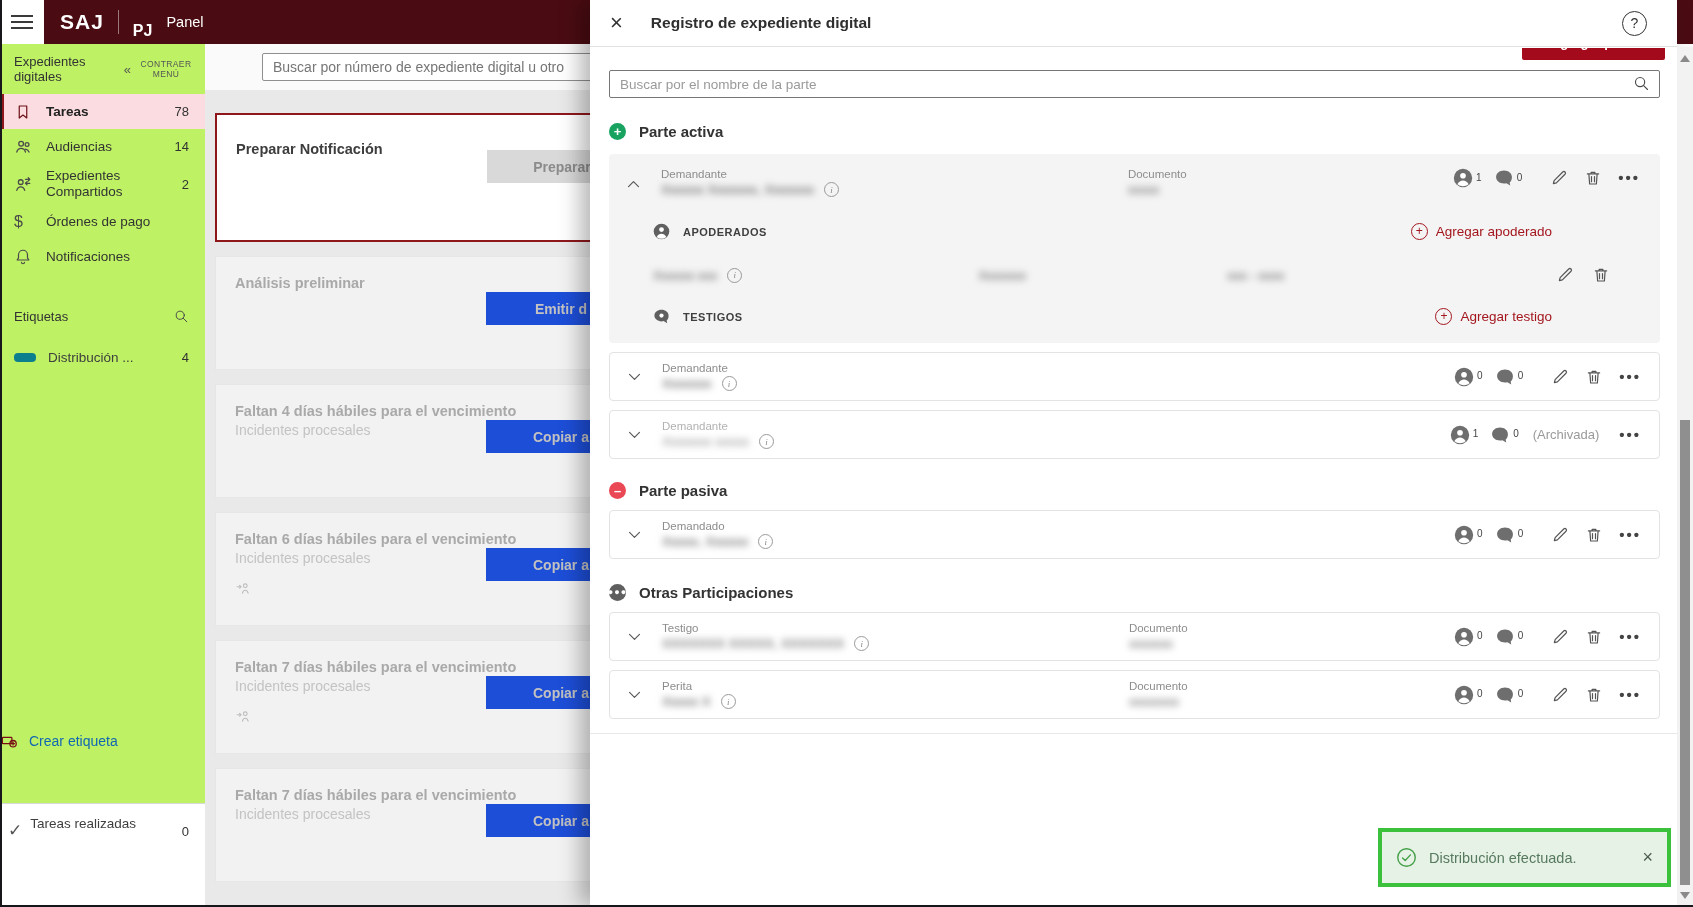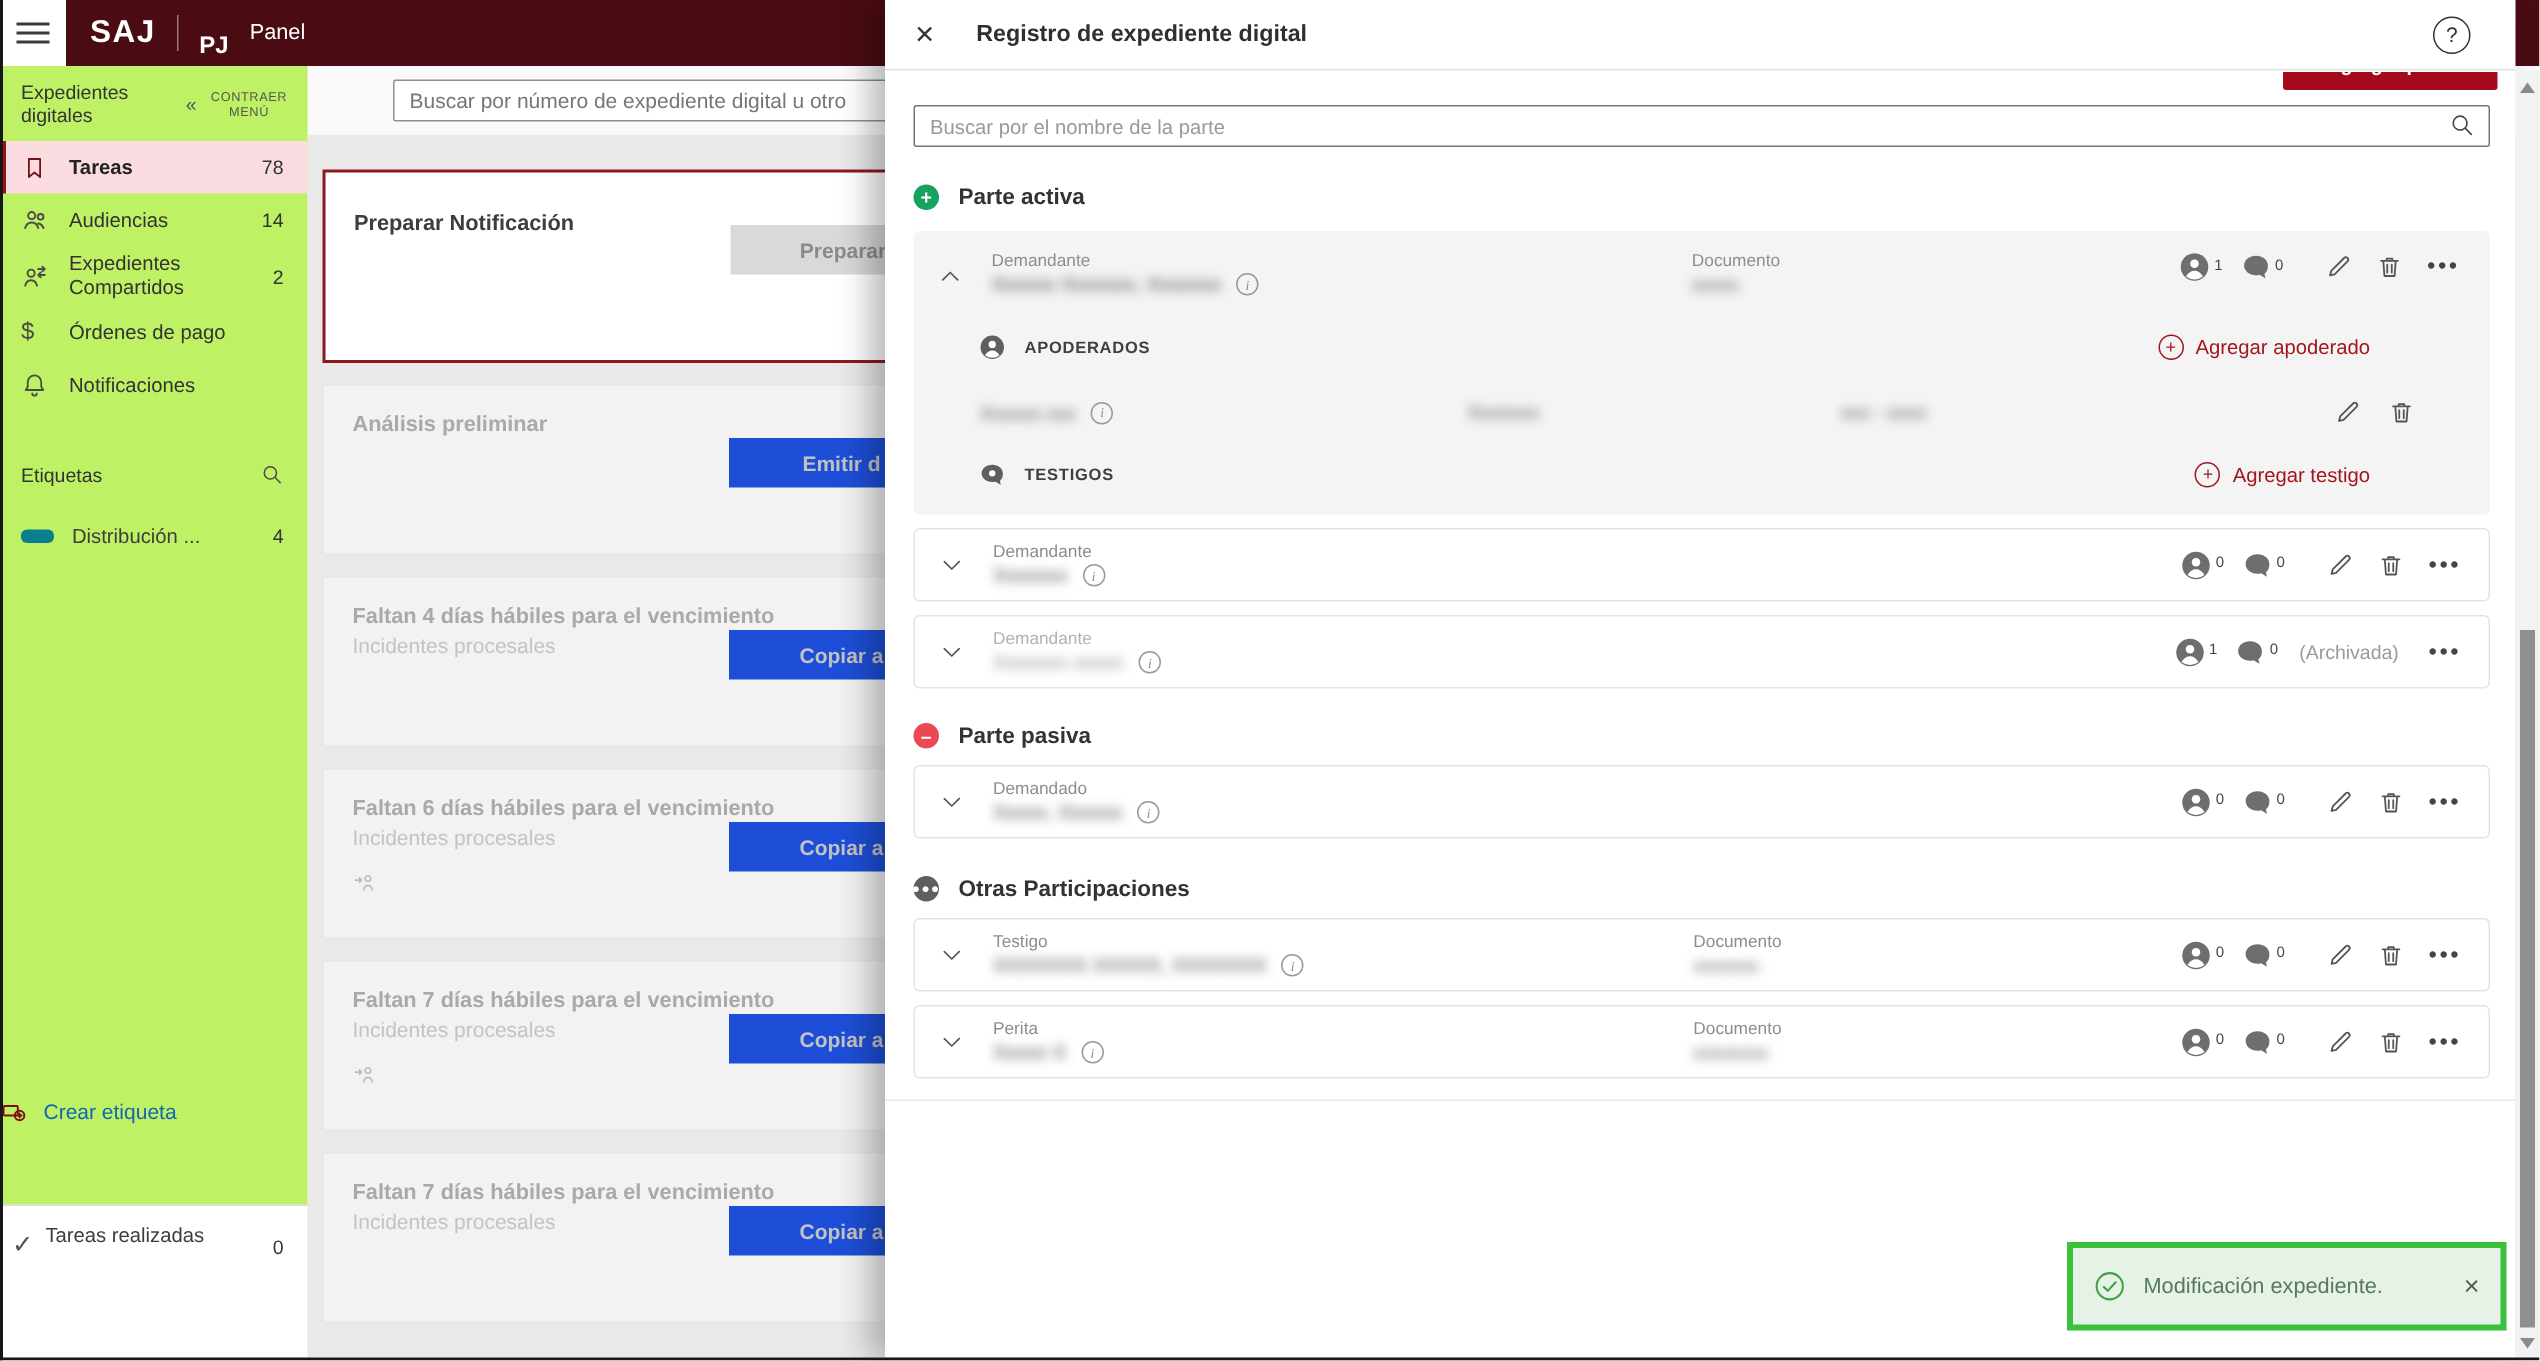--- a/index.html
+++ b/index.html
@@ -106,21 +106,21 @@
   .doccol{flex:1;}
   .cluster{display:flex;align-items:center;margin-left:auto;}
   .cluster .ic{display:flex;align-items:flex-start;cursor:pointer;}
   .cluster .cnt{font-size:10px;color:#444;margin:-2px 12px 0 3px;}
   .cluster .act{margin-left:16px;cursor:pointer;display:flex;align-items:center;}
   .more-dots{font-size:15px;color:#444;letter-spacing:2px;font-weight:bold;line-height:10px;}
   .archived-lbl{font-size:13px;color:#9a9a9a;margin:0 4px 0 2px;}
   .party-row.archived .role{color:#b2b2b2;}
   .party-row.archived .pname{color:#8a8a8a;}
 
-  .sub-head{display:flex;align-items:center;margin:26px 60px 0 28px;}
+  .sub-head{display:flex;align-items:center;margin:26px 88px 0 28px;}
   .sub-badge{width:17px;height:17px;flex:0 0 17px;margin-right:13px;}
   .sub-title{font-size:11px;font-weight:bold;color:#3f3f3f;letter-spacing:.5px;}
   .add-link{margin-left:auto;display:flex;align-items:center;color:#a3161d;font-size:13.5px;cursor:pointer;}
   .add-circle{width:15px;height:15px;border:1.2px solid #a3161d;border-radius:50%;display:flex;align-items:center;justify-content:center;font-size:12px;margin-right:8px;line-height:15px;}
   .apoderado-row{display:flex;align-items:center;margin:26px 30px 0 28px;}
   .apoderado-row .c1{flex:0 0 34%;display:flex;align-items:center;}
   .apoderado-row .c2{flex:0 0 26%;}
   .apoderado-row .c3{flex:1;}
   .apoderado-row .fld{font-size:13px;}
   .apoderado-row .act{margin-left:18px;cursor:pointer;}
@@ -652,21 +652,21 @@
   </div>
 </div>
 
 <div class="toast">
   <span id="toast-ic-slot">
       <svg width="21" height="21" viewBox="0 0 24 24" fill="none" stroke="#43a047" stroke-width="1.6" stroke-linecap="round" stroke-linejoin="round">
         <circle cx="12" cy="12" r="10"></circle>
         <path d="M7.5 12.5l3 3 6-6.5"></path>
       </svg>
     </span>
-  <span class="msg">Modificación expediente.</span>
+  <span class="msg">Distribución efectuada.</span>
   <span class="t-close">×</span>
 </div>
 
 <div class="sb">
   <div class="sb-up"></div>
   <div class="sb-thumb"></div>
   <div class="sb-down"></div>
 </div>
 
 <div class="edge-left"></div>

